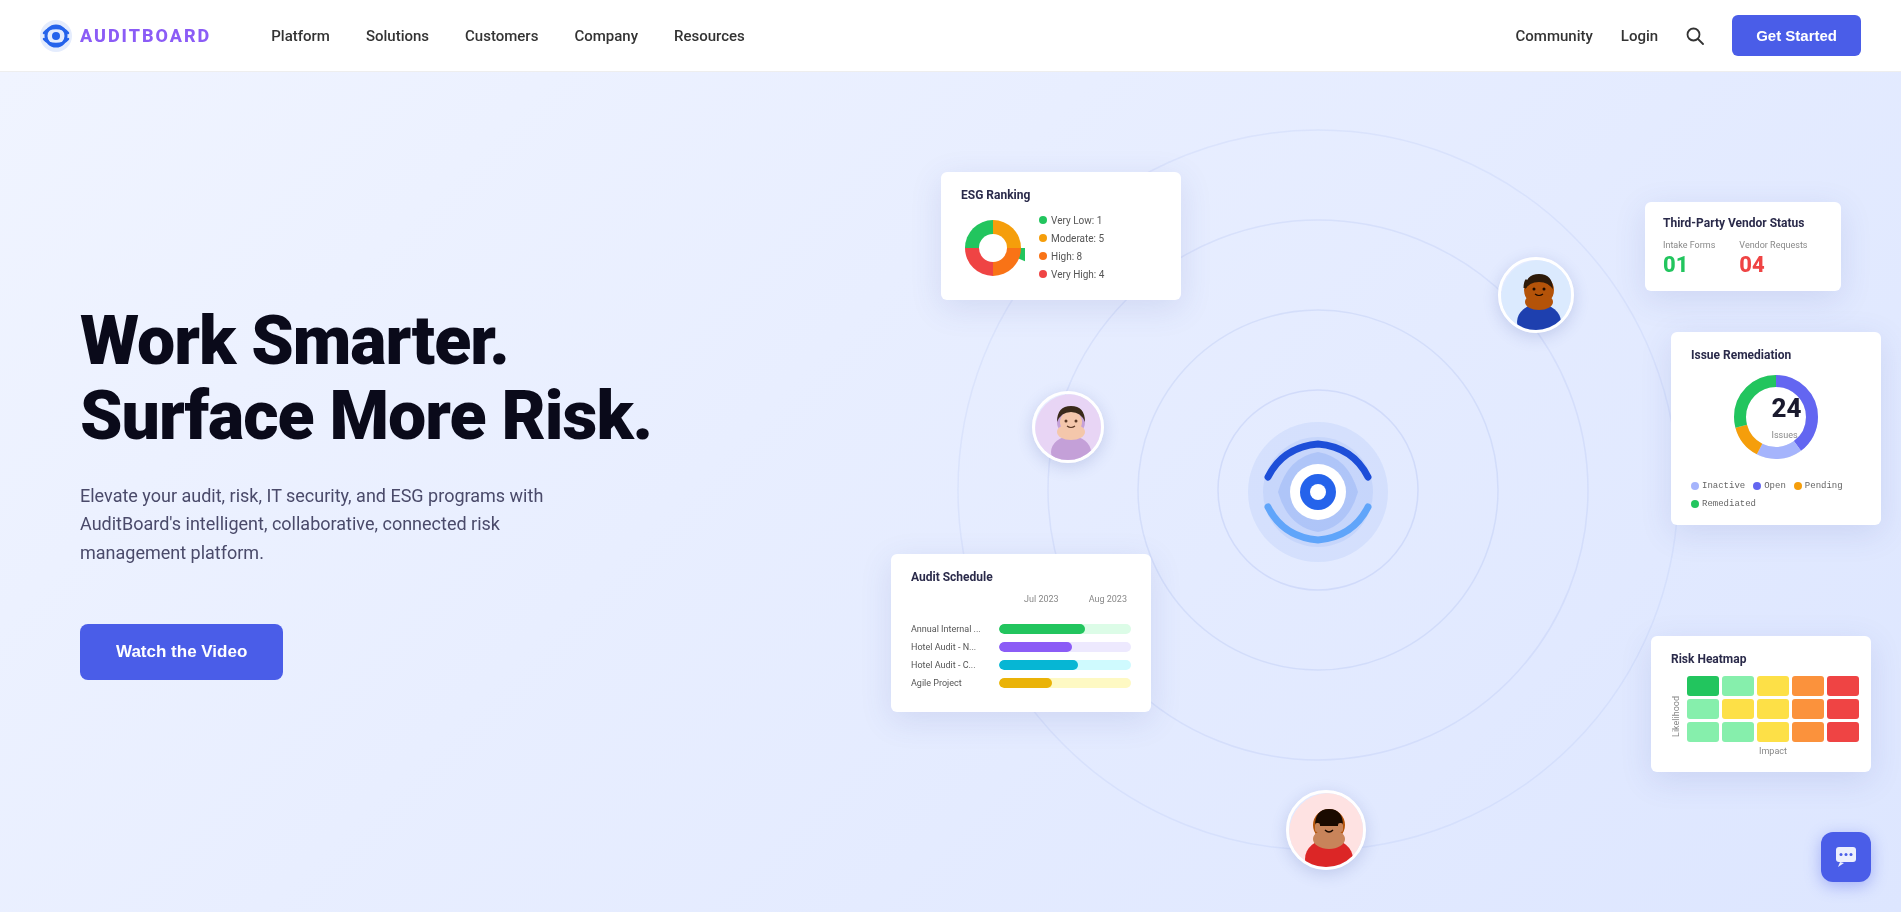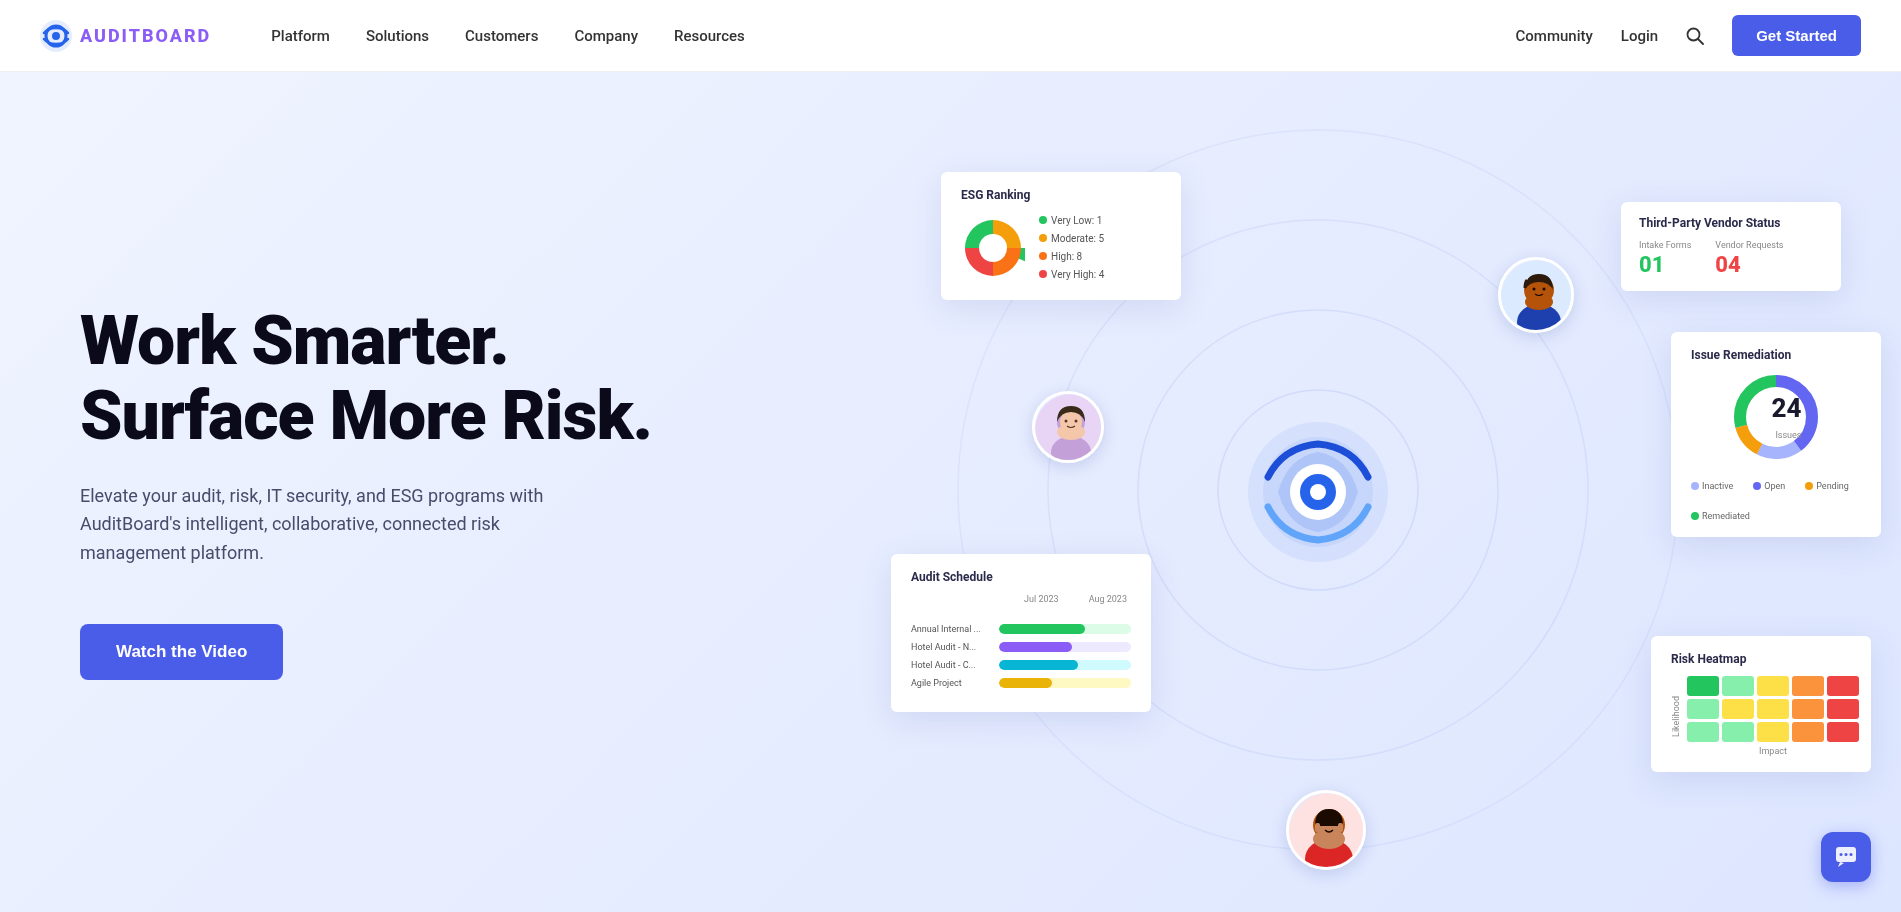--- a/index.html
+++ b/index.html
@@ -171,21 +171,21 @@
       width: 8px;
       height: 8px;
       border-radius: 50%;
       margin-right: 4px;
     }
 
     
     .vendor-card {
       top: 130px;
       right: 60px;
-      width: 220px;
+      width: 196px;
       padding: 14px 18px;
     }
     .vendor-row {
       display: flex;
       gap: 24px;
       margin-top: 8px;
     }
     .vendor-item label {
       font-size: 9px;
       color: #888;
@@ -207,38 +207,39 @@
     }
     .donut-area {
       display: flex;
       align-items: center;
       justify-content: center;
       margin: 8px 0;
       position: relative;
     }
     .donut-center-text {
       position: absolute;
-      text-align: right;
+      text-align: left;
       margin-left: 21px;
     }
     .donut-num {
       font-size: 26px;
       font-weight: 800;
       color: #1a1a2e;
       display: block;
     }
     .donut-label {
       font-size: 9px;
       color: #888;
     }
     .issue-legend {
       display: flex;
-      gap: 20px;
+      gap: 8px;
       flex-wrap: wrap;
       margin-top: 19px;
+      font-family: Liberation Mono, monospace;
     }
     .issue-legend-item {
       font-size: 9px;
       color: #666;
       display: flex;
       align-items: center;
       gap: 3px;
     }
 
     

